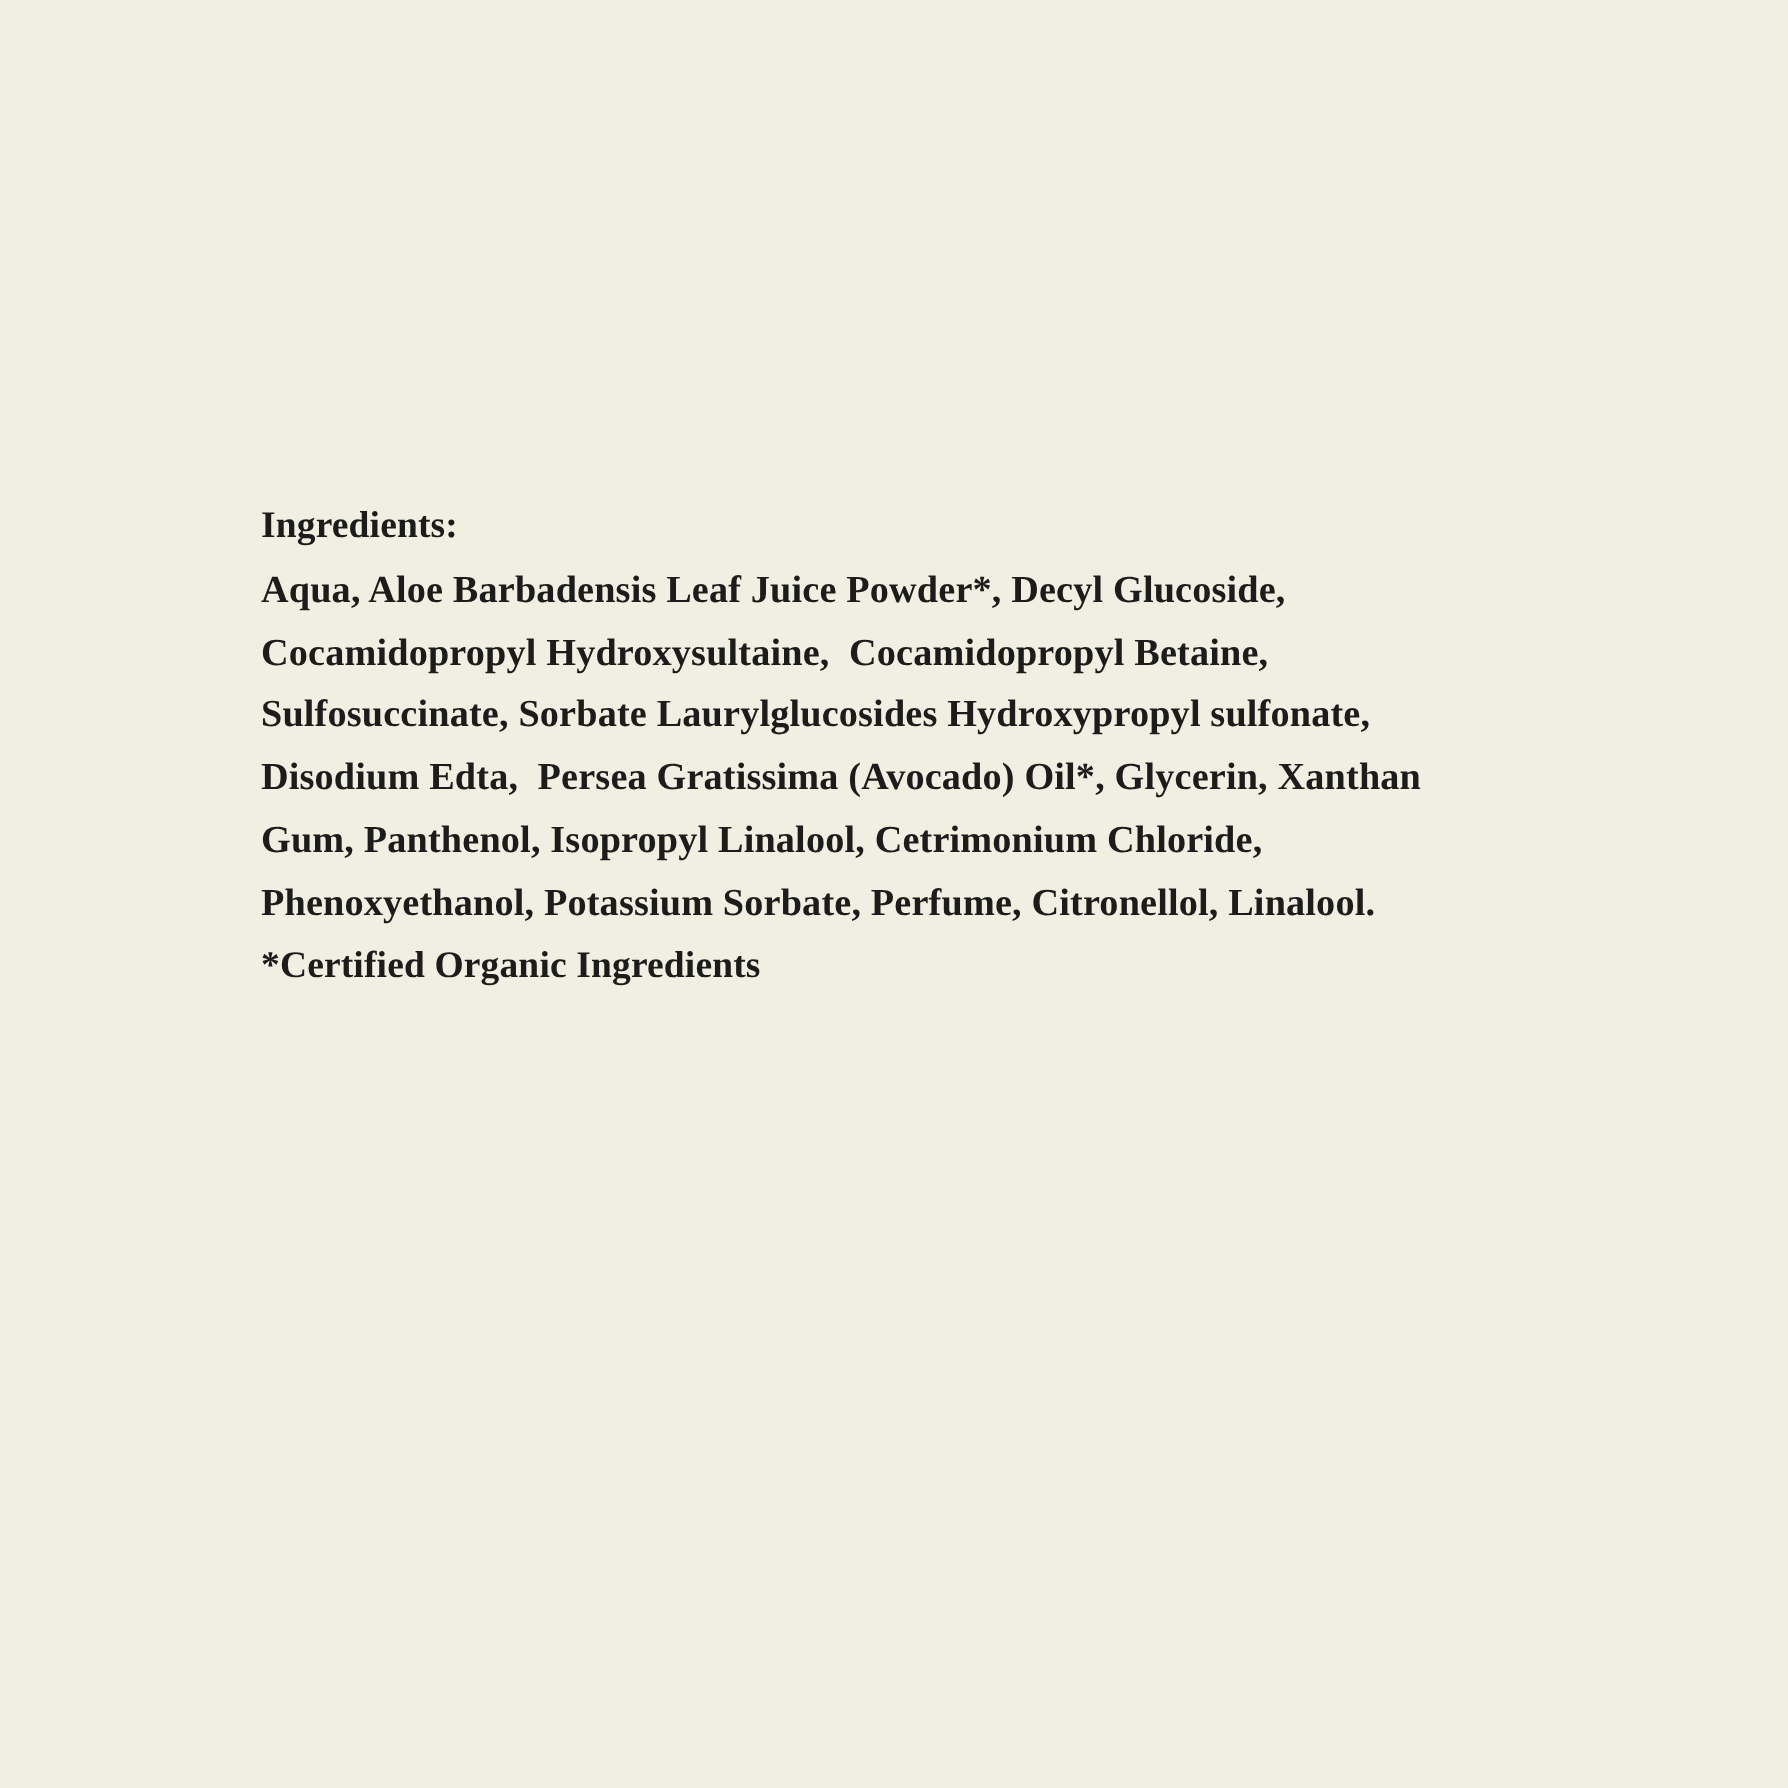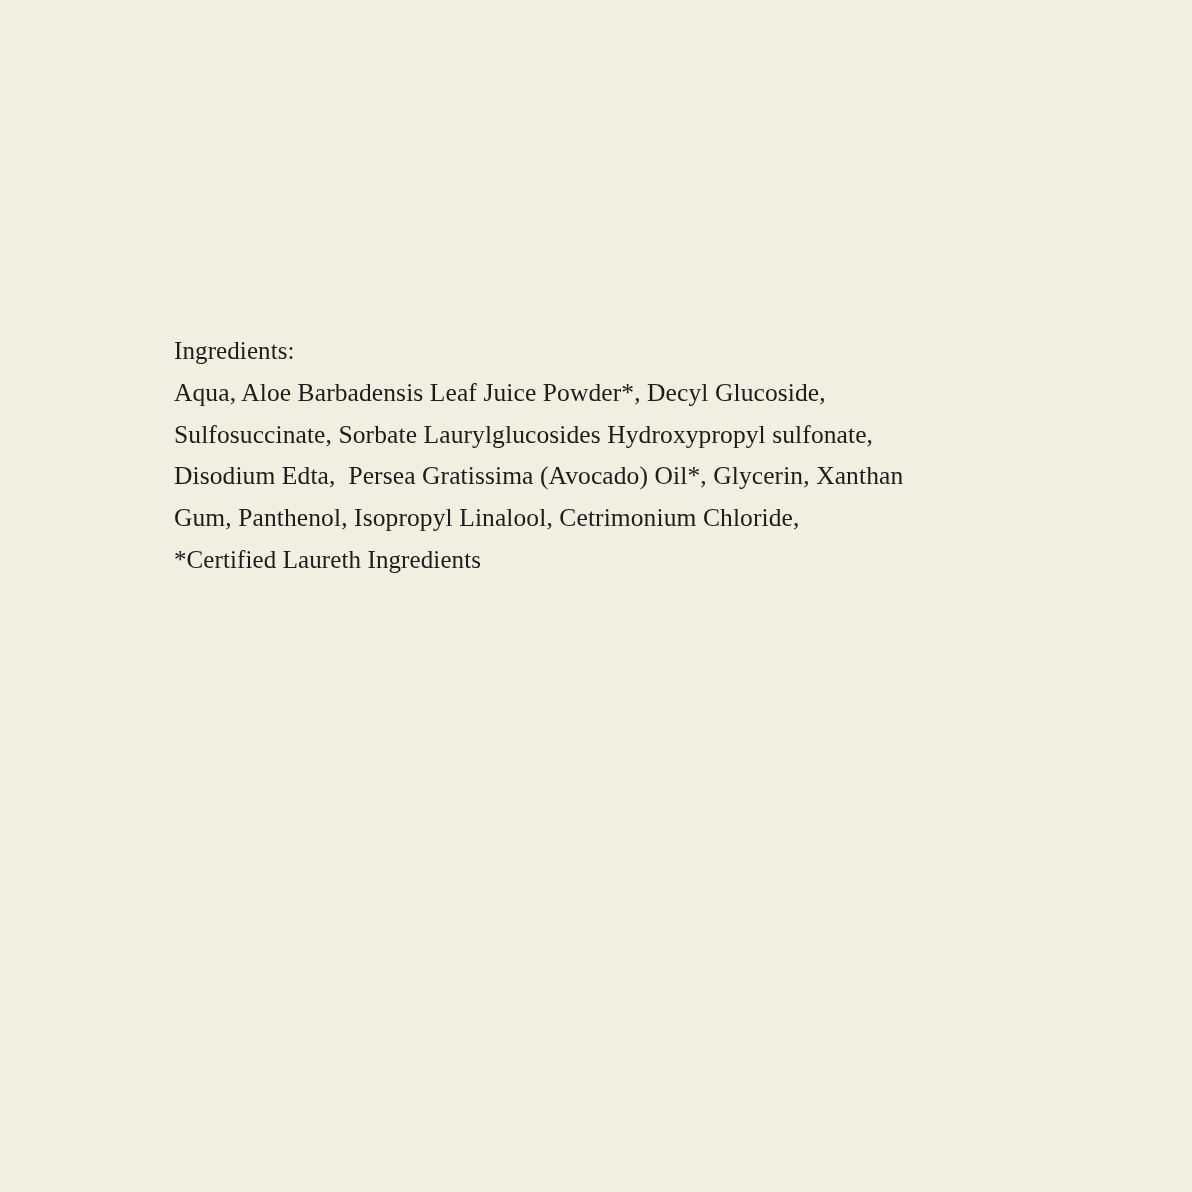--- a/index.html
+++ b/index.html
@@ -11,20 +11,21 @@
     height: 1192px;
     background: #f1efe2;
     font-family: "Liberation Serif", "DejaVu Serif", serif;
     overflow: hidden;
   }
   .page {
     position: relative;
     width: 1192px;
     height: 1192px;
     background: #f1efe2;
+    font-weight: bold;
   }
   .ingredients-block {
     position: absolute;
     left: 174px;
     top: 330px;
     width: 820px;
     color: #1c1c1a;
     font-size: 25.5px;
     line-height: 41.8px;
     letter-spacing: 0.1px;
@@ -40,18 +41,20 @@
     font-size: 25px;
   }
 </style>
 </head>
 <body>
 
 <div class="page">
   <div class="ingredients-block">
     <span class="line heading-line">Ingredients:</span>
     <span class="line">Aqua, Aloe Barbadensis Leaf Juice Powder*, Decyl Glucoside,</span>
+    <span class="line">Cocamidopropyl Hydroxysultaine,  Cocamidopropyl Betaine,</span>
     <span class="line">Sulfosuccinate, Sorbate Laurylglucosides Hydroxypropyl sulfonate,</span>
     <span class="line">Disodium Edta,  Persea Gratissima (Avocado) Oil*, Glycerin, Xanthan</span>
     <span class="line">Gum, Panthenol, Isopropyl Linalool, Cetrimonium Chloride,</span>
-    <span class="line footnote-line">*Certified Laureth Ingredients</span>
+    <span class="line">Phenoxyethanol, Potassium Sorbate, Perfume, Citronellol, Linalool.</span>
+    <span class="line footnote-line">*Certified Organic Ingredients</span>
   </div>
 </div>
 
 </body></html>

